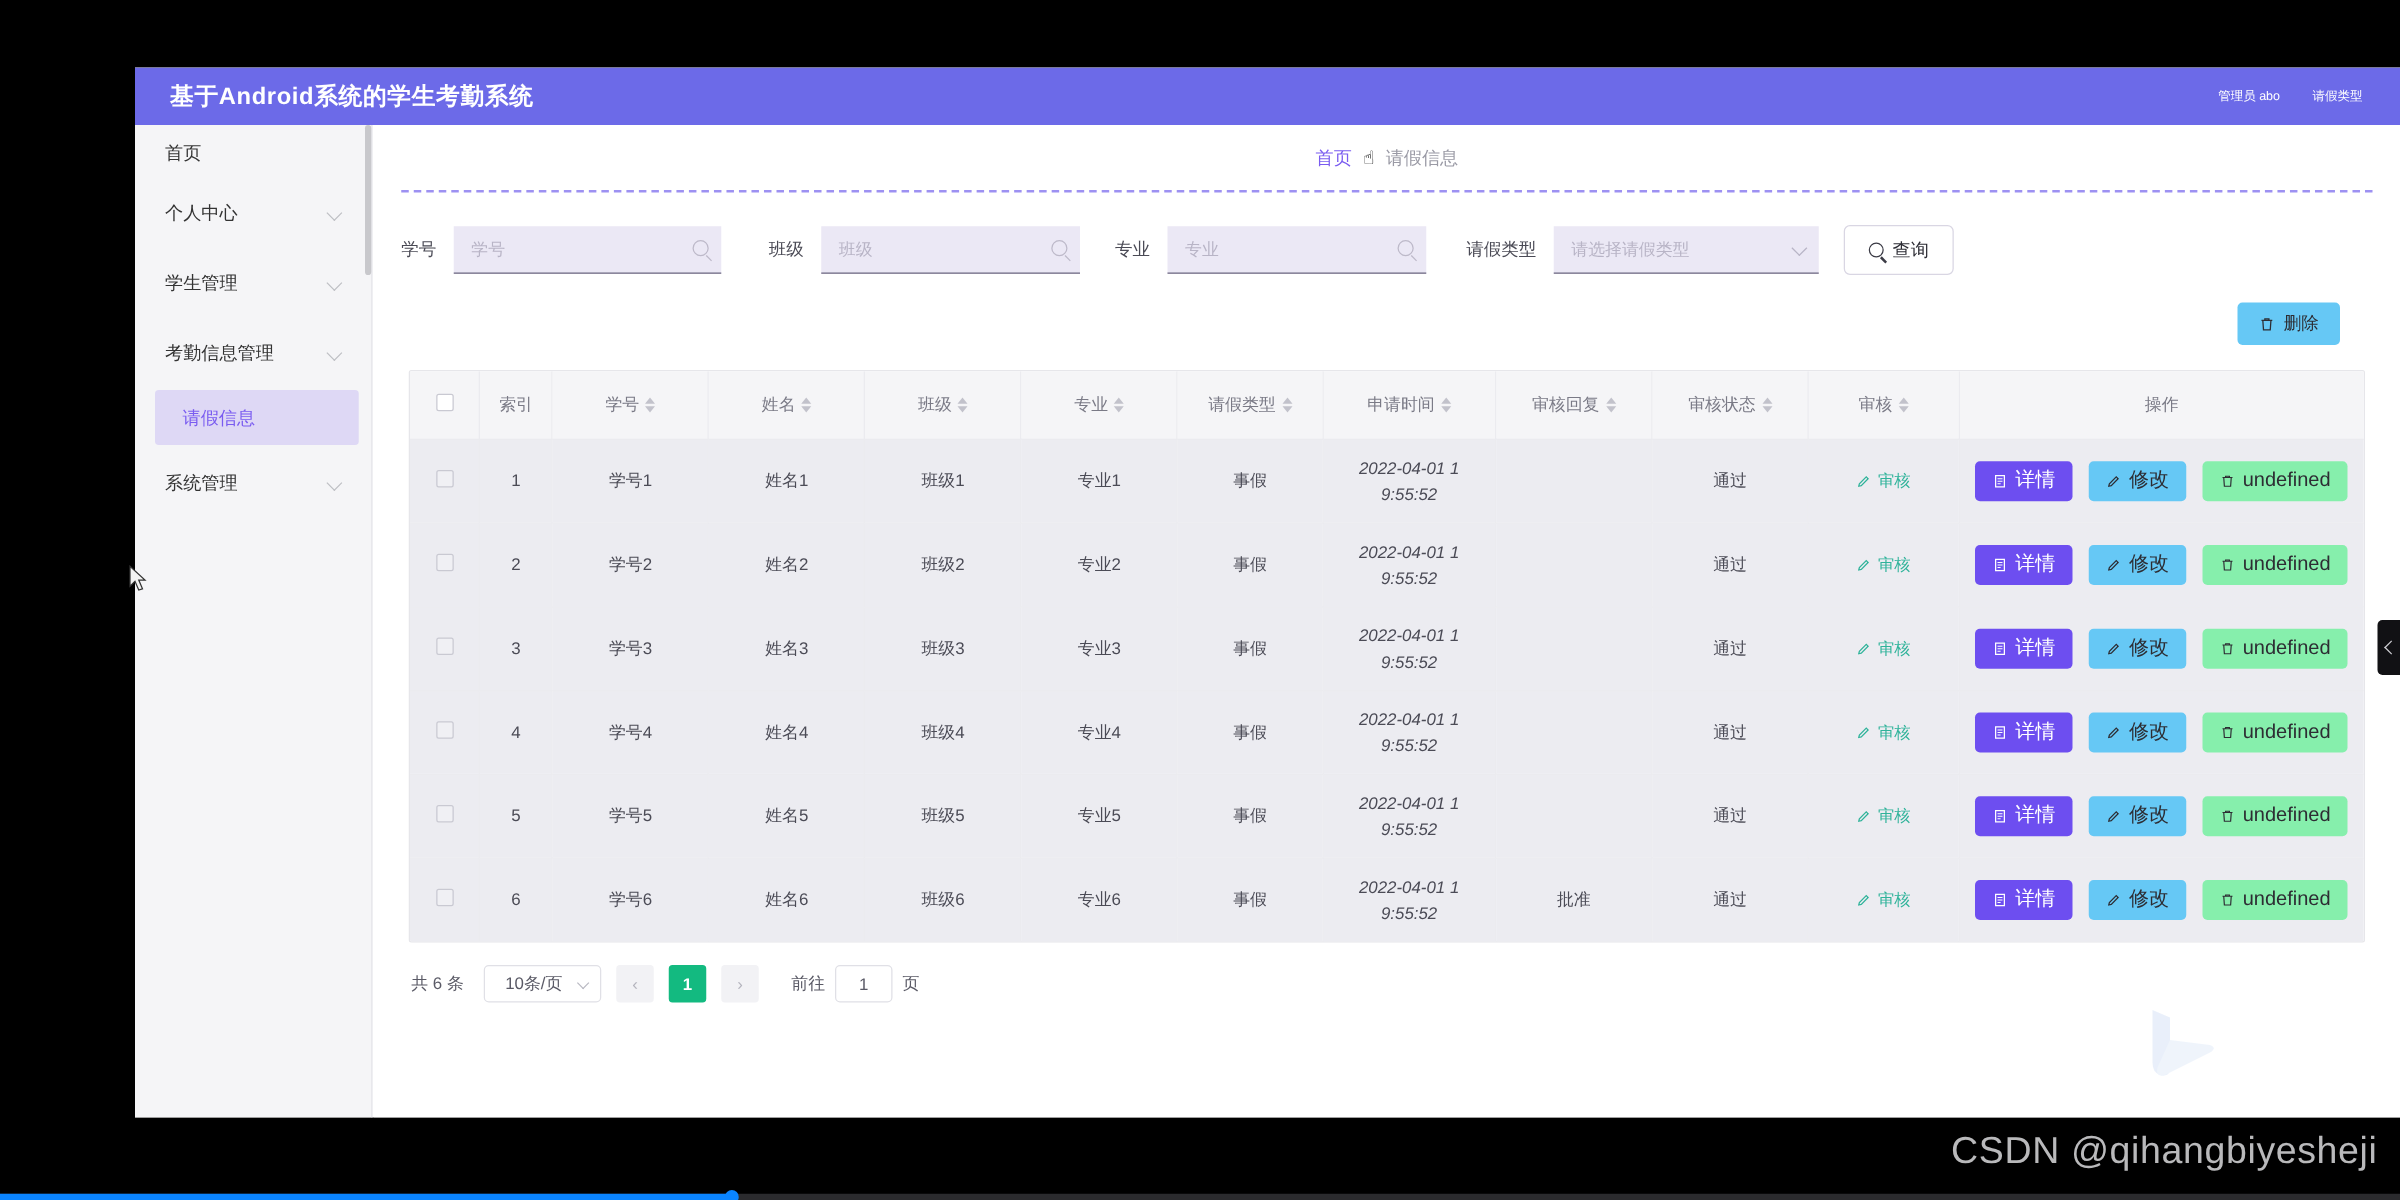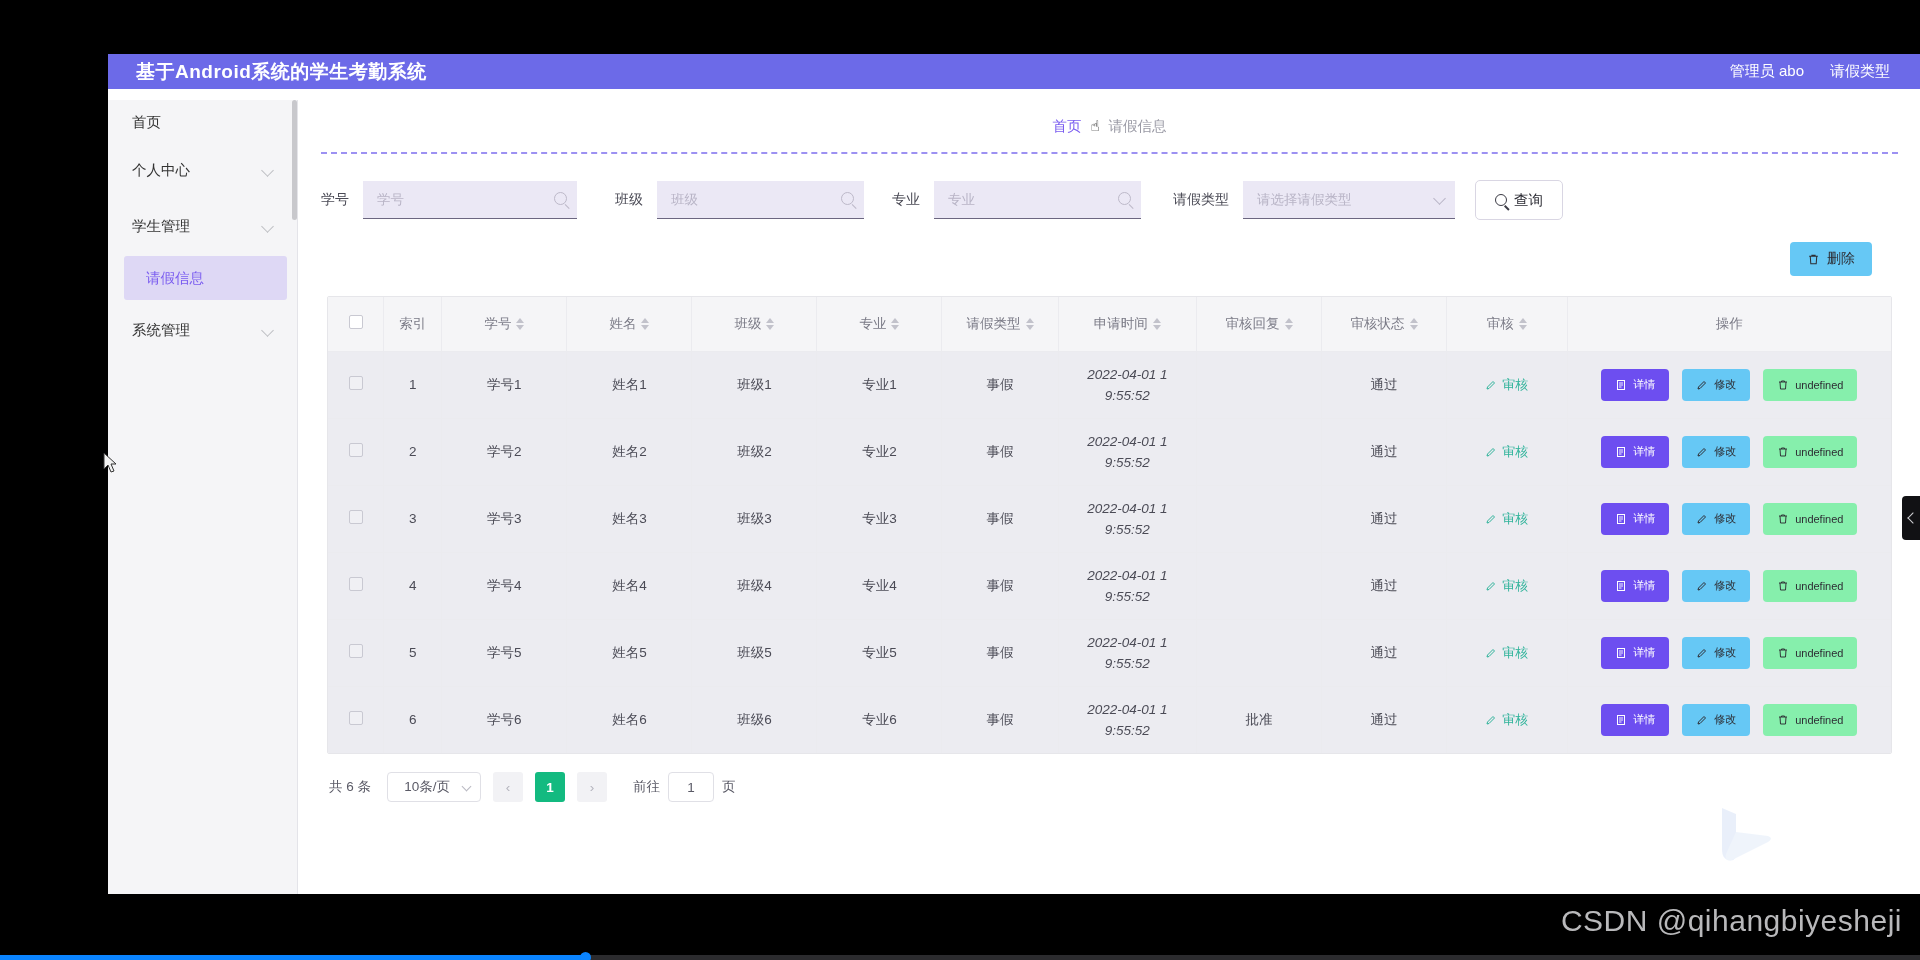--- a/index.html
+++ b/index.html
@@ -14,31 +14,31 @@
   
   #app {
     position: absolute; left: 108px; top: 54px;
     width: 1812px; height: 840px;
     background: #ffffff;
     overflow: hidden;
   }
 
   
   #header {
-    position: absolute; left: 0; top: 0; width: 1812px; height: 35px;
+    position: absolute; left: 0; top: 0; width: 1812px; height: 46px;
     background: #6c6ae8;
     display: flex; align-items: center; justify-content: space-between;
     padding: 0 30px 0 28px;
   }
   #header .title {
     color: #ffffff; font-size: 19px; font-weight: bold; letter-spacing: .5px;
   }
   #header .right { display: flex; align-items: center; gap: 26px; }
   #header .right span {
-    color: #ffffff; font-size: 15px; cursor: pointer;
+    color: #ffffff; font-size: 10px; cursor: pointer;
   }
 
   
   #sidebar {
     position: absolute; left: 0; top: 46px; width: 190px; height: 794px;
     background: #f5f5f7;
     border-right: 1px solid #e4e4e9;
     padding-top: 2px;
   }
   .menu-item {
@@ -171,21 +171,21 @@
     background: #f0f0f4; display: inline-block; cursor: pointer;
   }
   thead .cbox { background: #fff; }
   .link-audit {
     color: #2fb39a; font-size: 13px; display: inline-flex; align-items: center;
     gap: 5px; cursor: pointer;
   }
   .ops { display: flex; align-items: center; justify-content: center; gap: 13px; }
   .opbtn {
     border: none; border-radius: 4px; height: 32px; padding: 0 14px;
-    font-size: 11px; cursor: pointer; display: inline-flex;
+    font-size: 16px; cursor: pointer; display: inline-flex;
     align-items: center; gap: 6px; color: #2d2d33;
     font-family: "Liberation Sans", sans-serif;
   }
   .opbtn.detail { background: #6d4ef0; color: #fff; }
   .opbtn.edit   { background: #66c8f5; }
   .opbtn.del    { background: #86efac; }
 
   
   #pager {
     display: flex; align-items: center; gap: 12px;
@@ -278,20 +278,24 @@
       <div class="menu-item">
         <span>个人中心</span>
         <span class="chev"></span>
       </div>
 
       <div class="menu-item">
         <span>学生管理</span>
         <span class="chev"></span>
       </div>
 
+      <div class="menu-item">
+        <span>考勤信息管理</span>
+        <span class="chev"></span>
+      </div>
 
 
       <div class="menu-item sub">
         <span>请假信息</span>
       </div>
 
       <div class="menu-item">
         <span>系统管理</span>
         <span class="chev"></span>
       </div>

